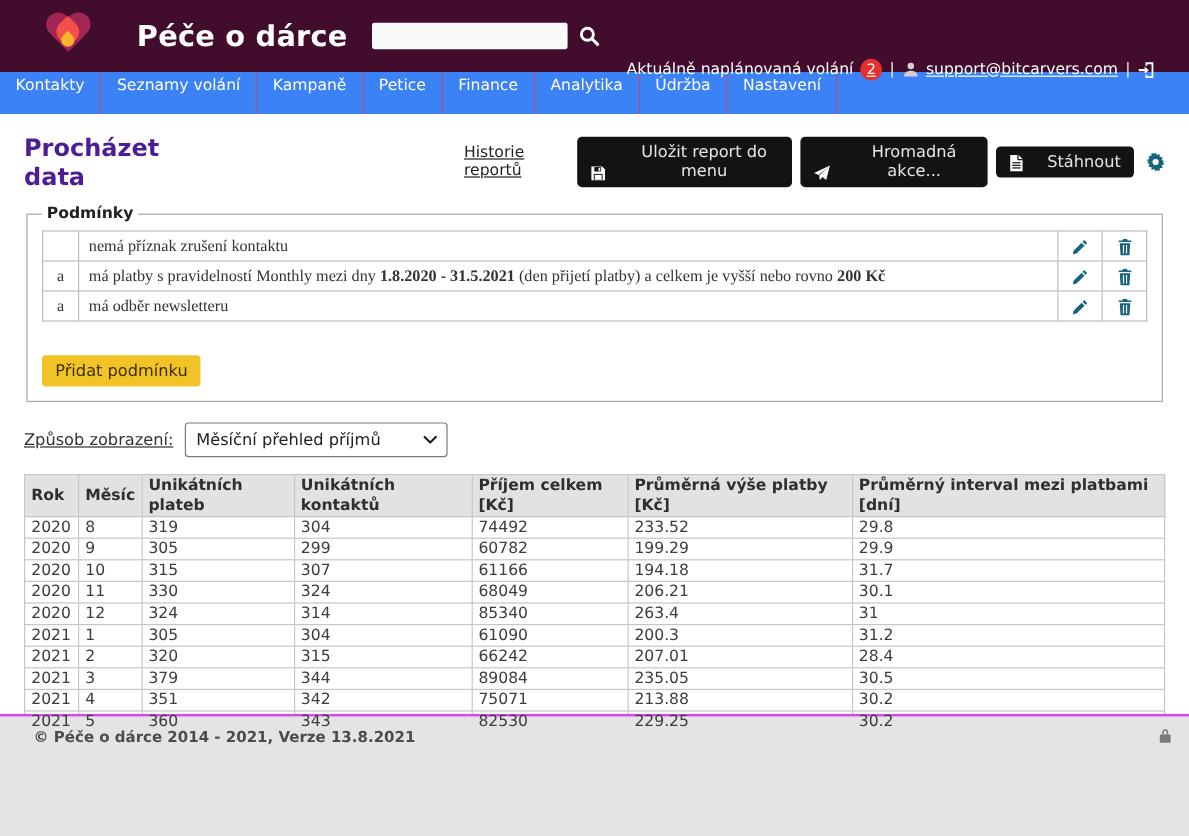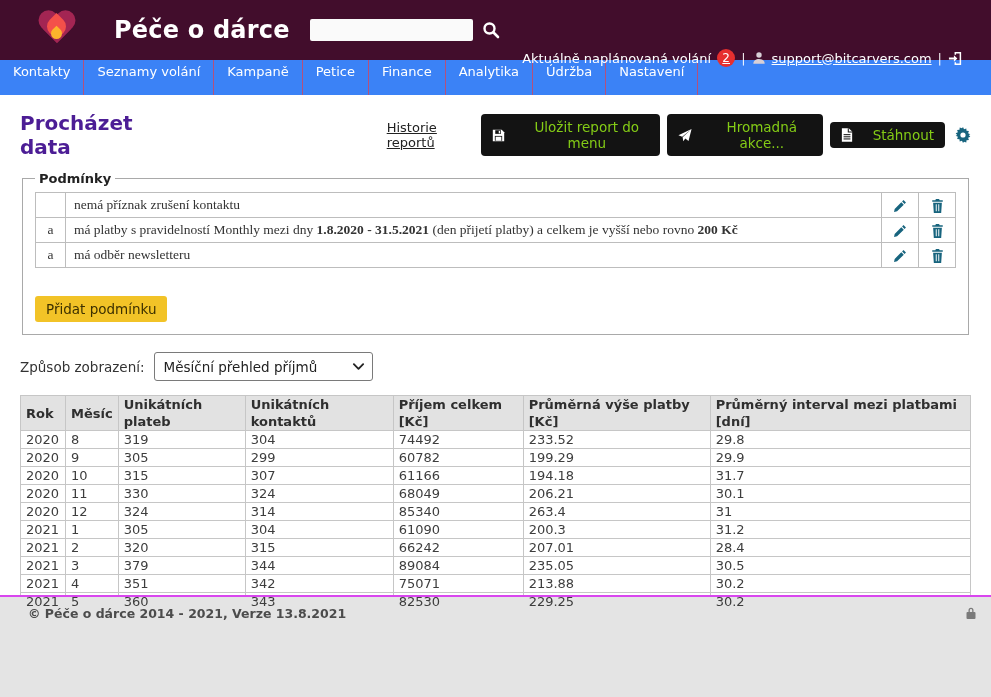--- a/index.html
+++ b/index.html
@@ -31,35 +31,35 @@
   
   .nav { height:35px; background:#3b82f6; display:flex; }
   .nav a { color:#fff; font-size:13px; line-height:23px; padding:0 13px; text-decoration:none; border-right:1px solid #b4507c; }
 
   
   .content { padding: 0 20px; background:#fff; height:500px; }
   .page-header { display:flex; align-items:center; padding-top:16px; }
   .page-title { font-size:20px; font-weight:bold; color:#4c1d95; margin:0; }
   .history-link { margin-left:210px; font-size:13px; color:#222; text-decoration:underline; }
   .toolbar { margin-left:auto; display:flex; align-items:center; gap:7px; }
-  .btn-black { display:inline-flex; align-items:center; gap:20px; background:#131313; color:#84cc16; border:none; border-radius:4px; font-size:13.5px; padding:5px 11px; cursor:pointer; font-family:inherit; }
+  .btn-black { display:inline-flex; align-items:flex-end; gap:20px; background:#131313; color:#e5e5e5; border:none; border-radius:4px; font-size:13.5px; padding:5px 11px; cursor:pointer; font-family:inherit; }
   .gear-btn { background:none; border:none; padding:0; margin-left:3px; cursor:pointer; display:flex; }
 
   
   fieldset.conditions { margin-top:12px; border:1px solid #a9a9a9; padding:6px 12px 12px 12px; }
   fieldset.conditions legend { font-size:13px; font-weight:bold; color:#222; padding:0 4px; }
   .cond-table { width:100%; border-collapse:collapse; font-size:13.5px; color:#333; }
   .cond-table td { border:1px solid #bdbdbd; padding:4px 8px; background:#fff;font-family:Liberation Serif, serif; }
   .cond-table td.op { width:30px; text-align:center; }
   .cond-table td.act { width:37px; text-align:center; padding:3px 0; }
   .cond-table .icon-btn { background:none; border:none; padding:0; cursor:pointer; display:inline-flex; vertical-align:middle; }
   .btn-yellow { margin-top:28px; background:#f2c327; color:#3c3000; border:none; border-radius:3px; font-size:13.5px; padding:5px 11px; cursor:pointer; font-family:inherit; }
 
   
-  .display-row { margin:17px 0 14px 0; display:flex; align-items:center; font-size:13.5px; color:#333; }
+  .display-row { margin:17px 0 14px 0; display:flex; align-items:center; font-size:13.5px; color:#333;text-decoration:underline; }
   .select-wrap { position:relative; margin-left:9px; }
   .display-select { width:219px; height:29px; border:1px solid #7a7a7a; border-radius:3px; background:#fff; font-size:13.5px; font-family:inherit; color:#222; padding:0 26px 0 9px; appearance:none; -webkit-appearance:none; }
   .select-chevron { position:absolute; right:8px; top:8px; pointer-events:none; }
 
   
   .data-table { width:100%; border-collapse:collapse; font-size:13px; color:#3d3d3d; }
   .data-table th, .data-table td { border:1px solid #c6c6c6; padding:0 5px; line-height:17px; text-align:left; }
   .data-table th { background:#e2e2e2; font-weight:bold; color:#2f2f2f; }
 
   

